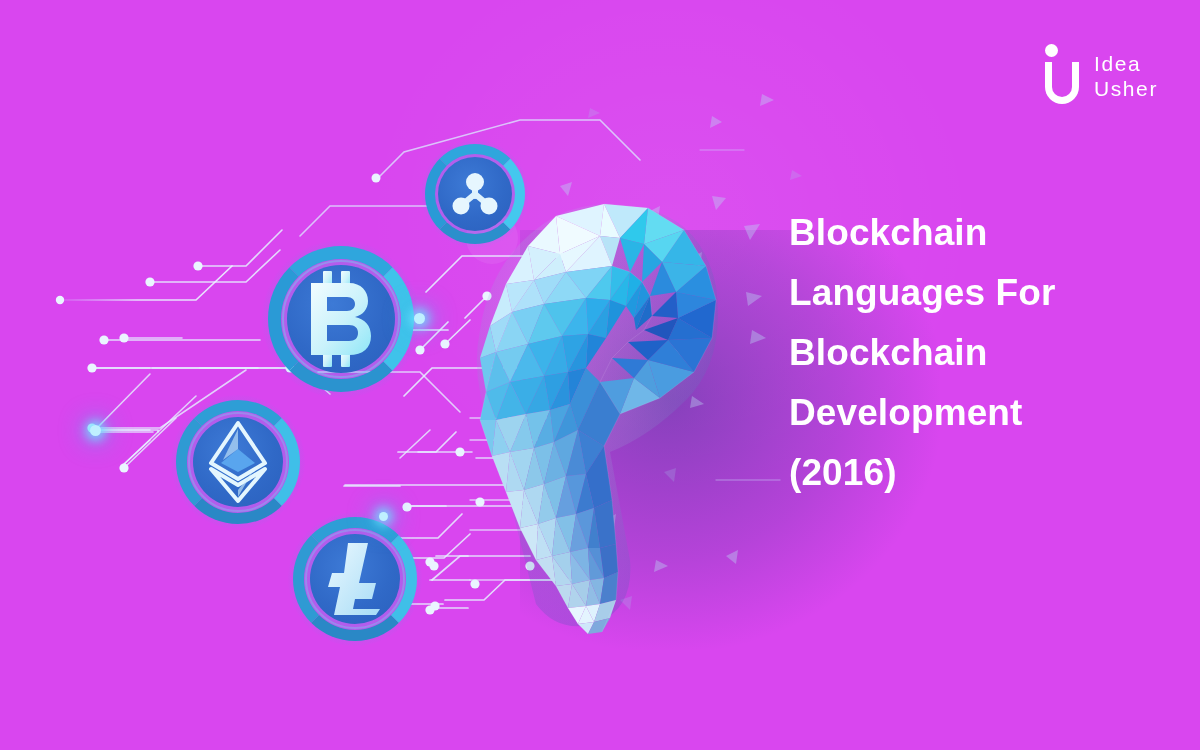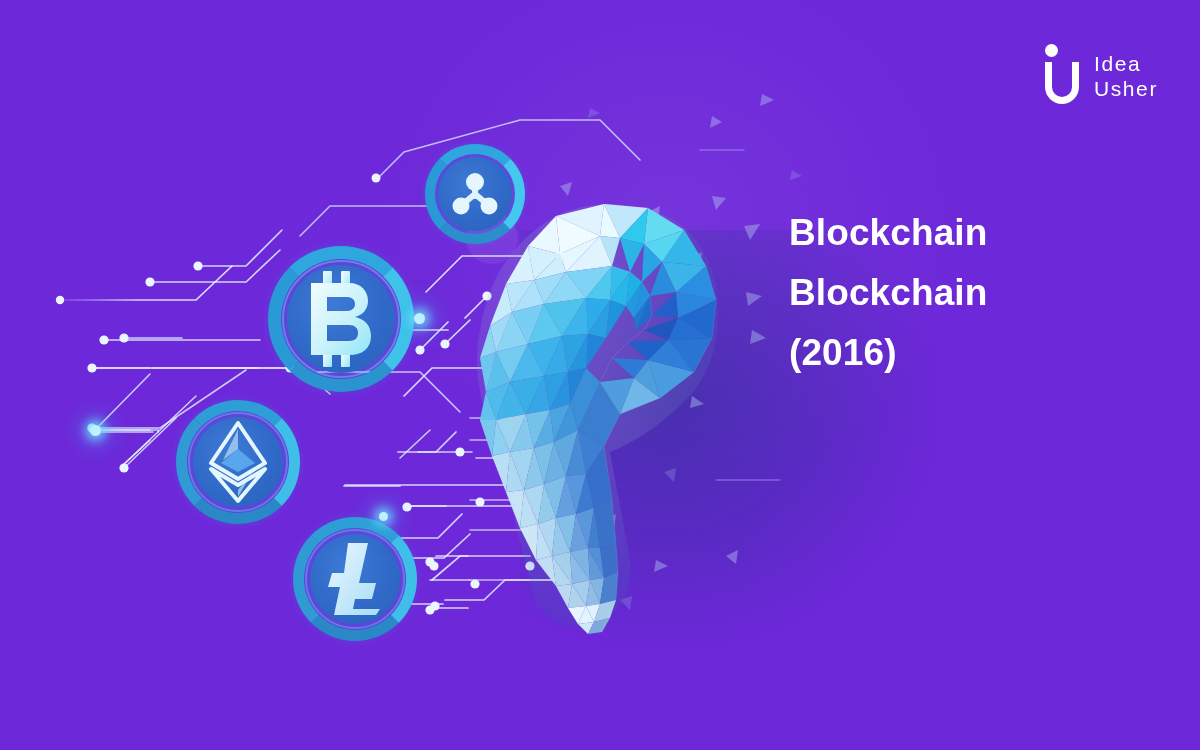--- a/index.html
+++ b/index.html
@@ -6,21 +6,21 @@
   html,body { width:1200px; height:750px; overflow:hidden; }
   body {
     font-family:"Liberation Sans", sans-serif;
     background:#2e66c5;
   }
 
   #banner {
     position:relative;
     width:1200px;
     height:750px;
-    background:#6d28d9;
+    background:#d946ef;
     overflow:hidden;
   }
 
   
   #bg-glow {
     position:absolute;
     left:360px; top:-60px;
     width:620px; height:560px;
     background:radial-gradient(ellipse at 50% 50%, rgba(255,255,255,.055) 0%, rgba(255,255,255,.02) 45%, rgba(255,255,255,0) 70%);
     pointer-events:none;
@@ -604,17 +604,19 @@
       <span class="u"></span>
     </div>
     <div id="logo-text">
       <span>Idea</span>
       <span>Usher</span>
     </div>
   </div>
 
   <div id="title">
     <div class="line">Blockchain</div>
+    <div class="line">Languages For</div>
     <div class="line">Blockchain</div>
+    <div class="line">Development</div>
     <div class="line">(2016)</div>
   </div>
 
 </div>
 
 </body></html>

